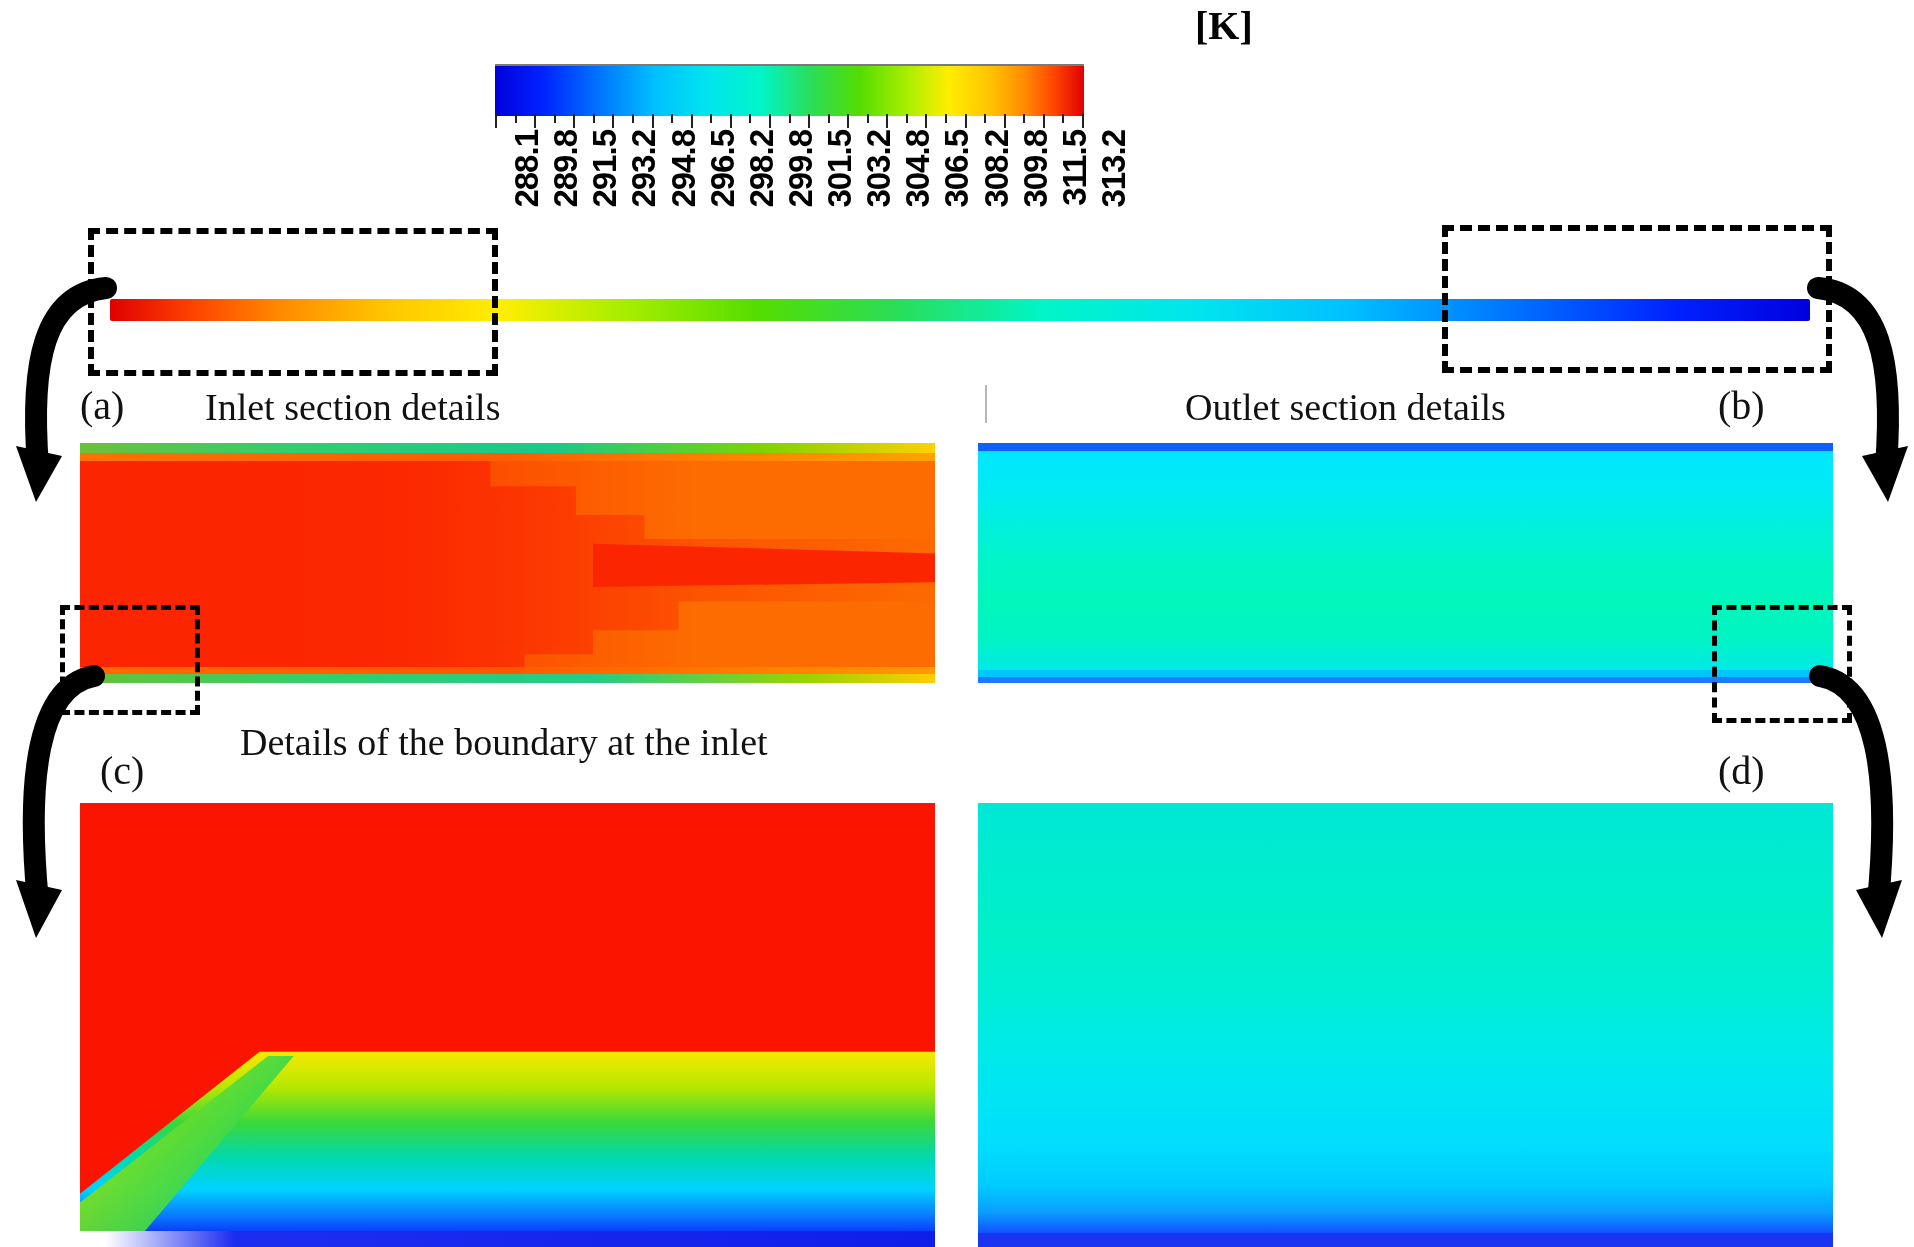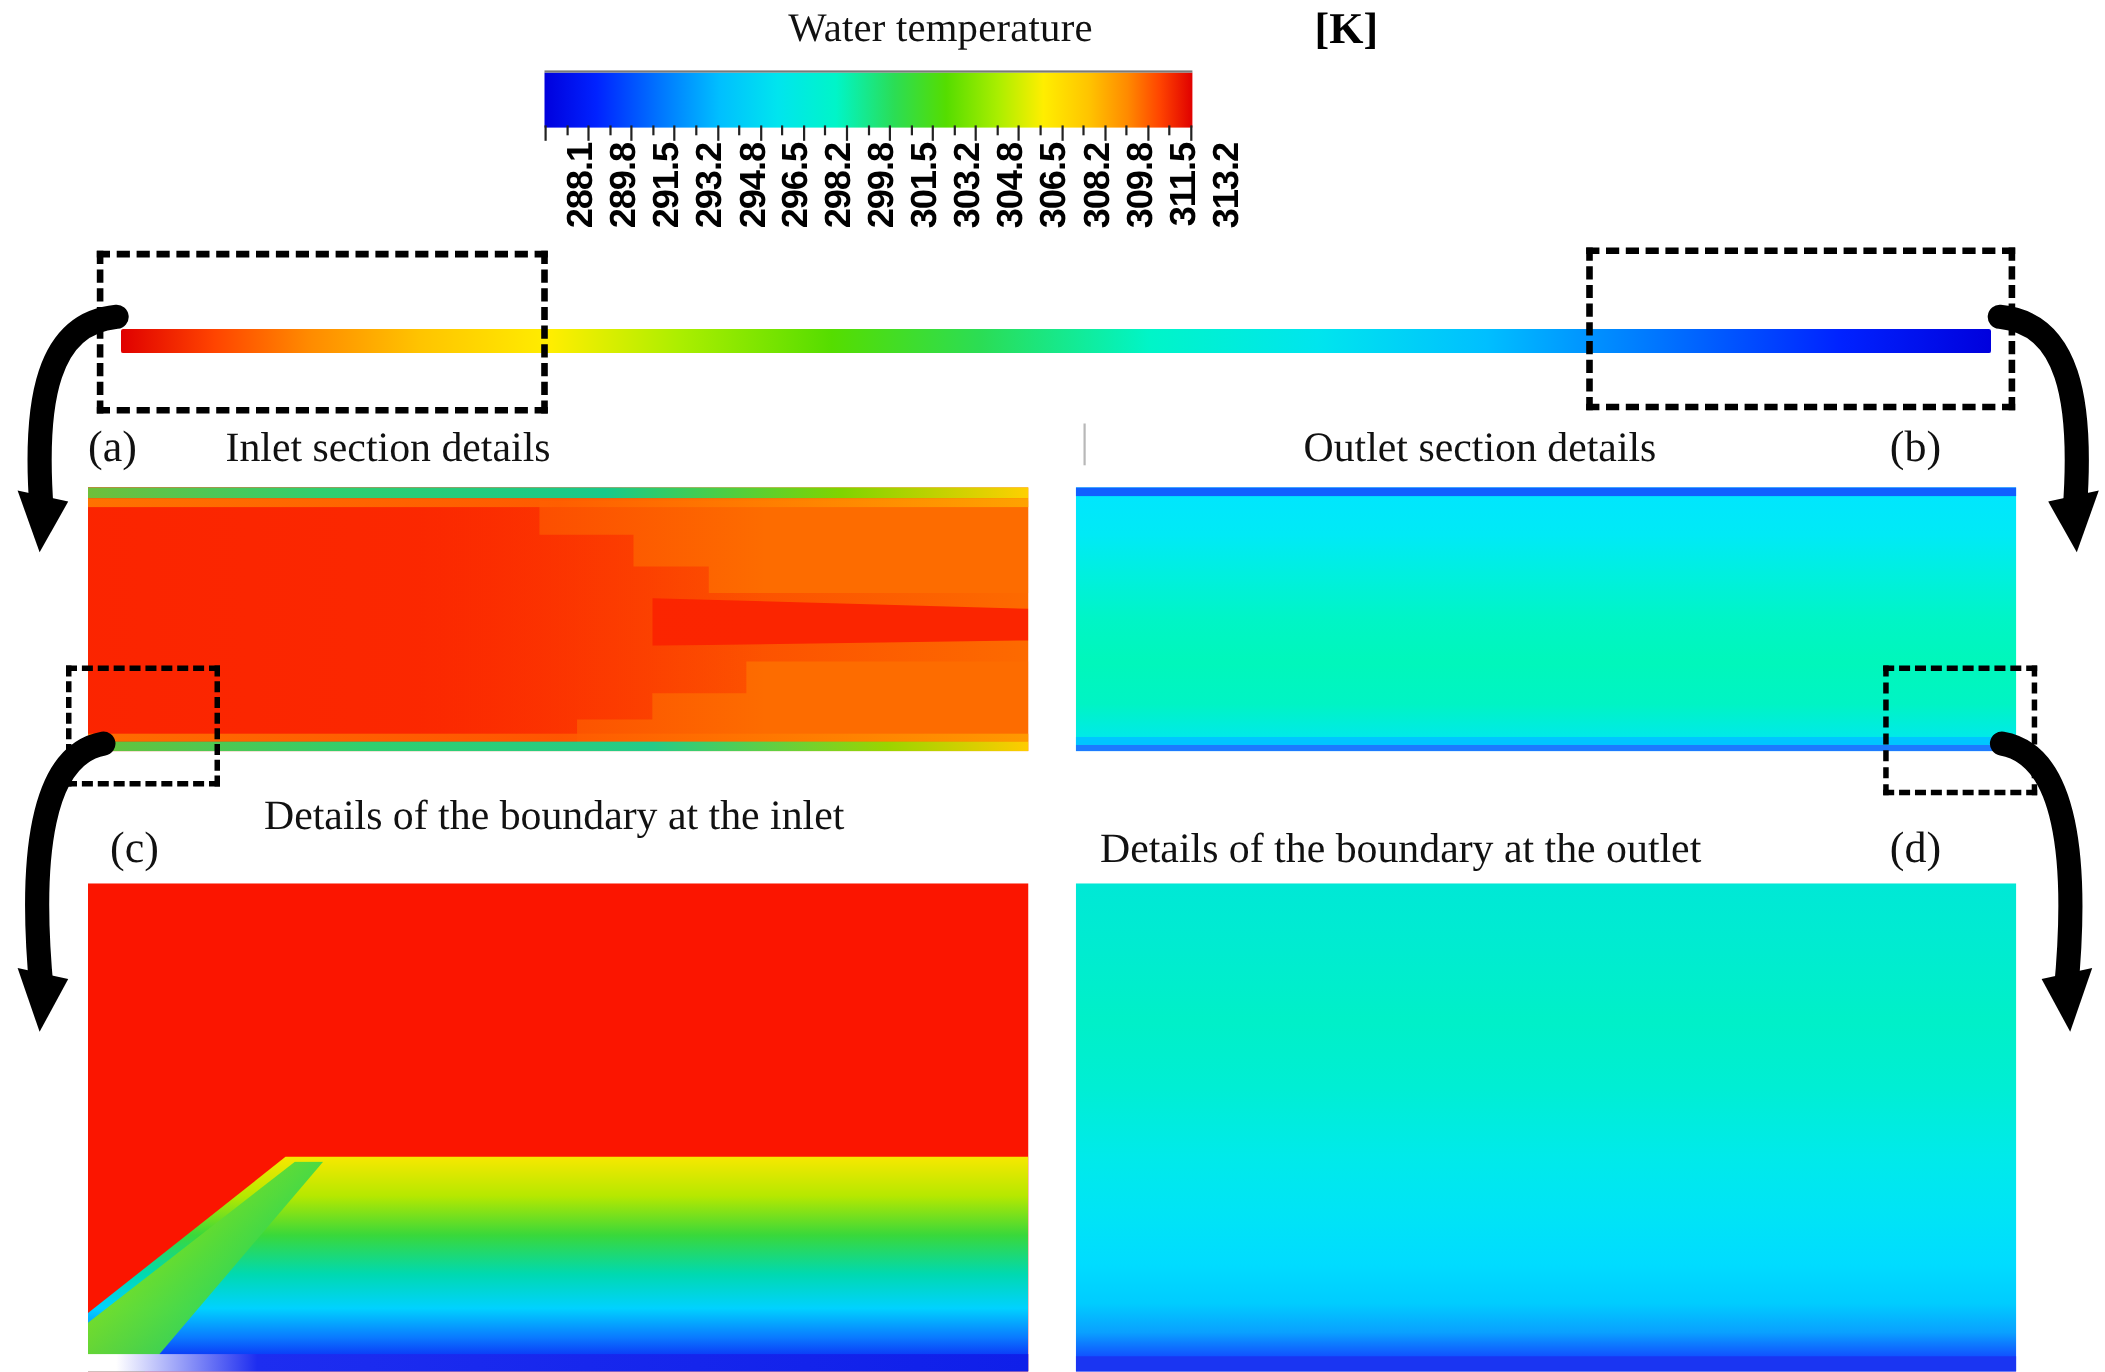--- a/index.html
+++ b/index.html
@@ -76,21 +76,20 @@
   #column-divider{
     position:absolute;left:985px;top:385px;width:2px;height:38px;background:#b8b8b8;
   }
 </style>
 </head>
 <body>
 
 <div class="fig">
 
   <div id="colorbar-block">
-    <div id="colorbar-title">Water temperature</div>
     <div id="colorbar-unit">[K]</div>
     <div id="colorbar-bar" style="background: linear-gradient(90deg, rgb(0, 0, 221) 0%, rgb(0, 34, 255) 8%, rgb(0, 119, 255) 18%, rgb(0, 191, 255) 27%, rgb(0, 229, 238) 36%, rgb(0, 245, 200) 45%, rgb(43, 221, 85) 54%, rgb(85, 221, 0) 62%, rgb(170, 238, 0) 70%, rgb(255, 238, 0) 77%, rgb(255, 196, 0) 84%, rgb(255, 138, 0) 90%, rgb(255, 68, 0) 95%, rgb(224, 0, 0) 100%);"></div>
     <div id="colorbar-axis">
         <div class="cb-tick major" style="left: 0px;"></div>
         <div class="cb-tick" style="left: 19.5667px;"></div>
         <div class="cb-tick major" style="left: 39.1333px;"></div>
         <div class="cb-tick" style="left: 58.7px;"></div>
         <div class="cb-tick major" style="left: 78.2667px;"></div>
         <div class="cb-tick" style="left: 97.8333px;"></div>
         <div class="cb-tick major" style="left: 117.4px;"></div>
@@ -211,21 +210,20 @@
   </svg>
 
   <svg class="arrow" style="left:1798px;top:660px;" width="116" height="300" viewBox="0 0 116 300">
     <path d="M22,16 C80,26 92,118 80,242" stroke="#000" stroke-width="22" fill="none" stroke-linecap="round"></path>
     <polygon points="104,220 58,230 84,278" fill="#000"></polygon>
   </svg>
 
   <div class="panel-letter" style="left:100px;top:747px;">(c)</div>
   <div class="caption" style="left:240px;top:720px;">Details of the boundary at the inlet</div>
 
-  <div class="caption" style="left:1000px;top:750px;">Details of the boundary at the outlet</div>
   <div class="panel-letter" style="left:1718px;top:747px;">(d)</div>
 
   <div class="panel" style="left:80px;top:803px;width:855px;height:444px;">
     <div class="layer" style="background:#fb1500;"></div>
 
     <div class="layer" style="
         background:linear-gradient(180deg,
           #fb1500 0%, #fb1500 28%, #ff5a00 36%, #ffb300 46%,
           #ffe800 55%, #b6e800 64%, #3ad83a 72%,
           #00d9b0 80%, #00d2ff 87%, #0a7aff 93%, #0b24f5 98%, #0b14e8 100%);

